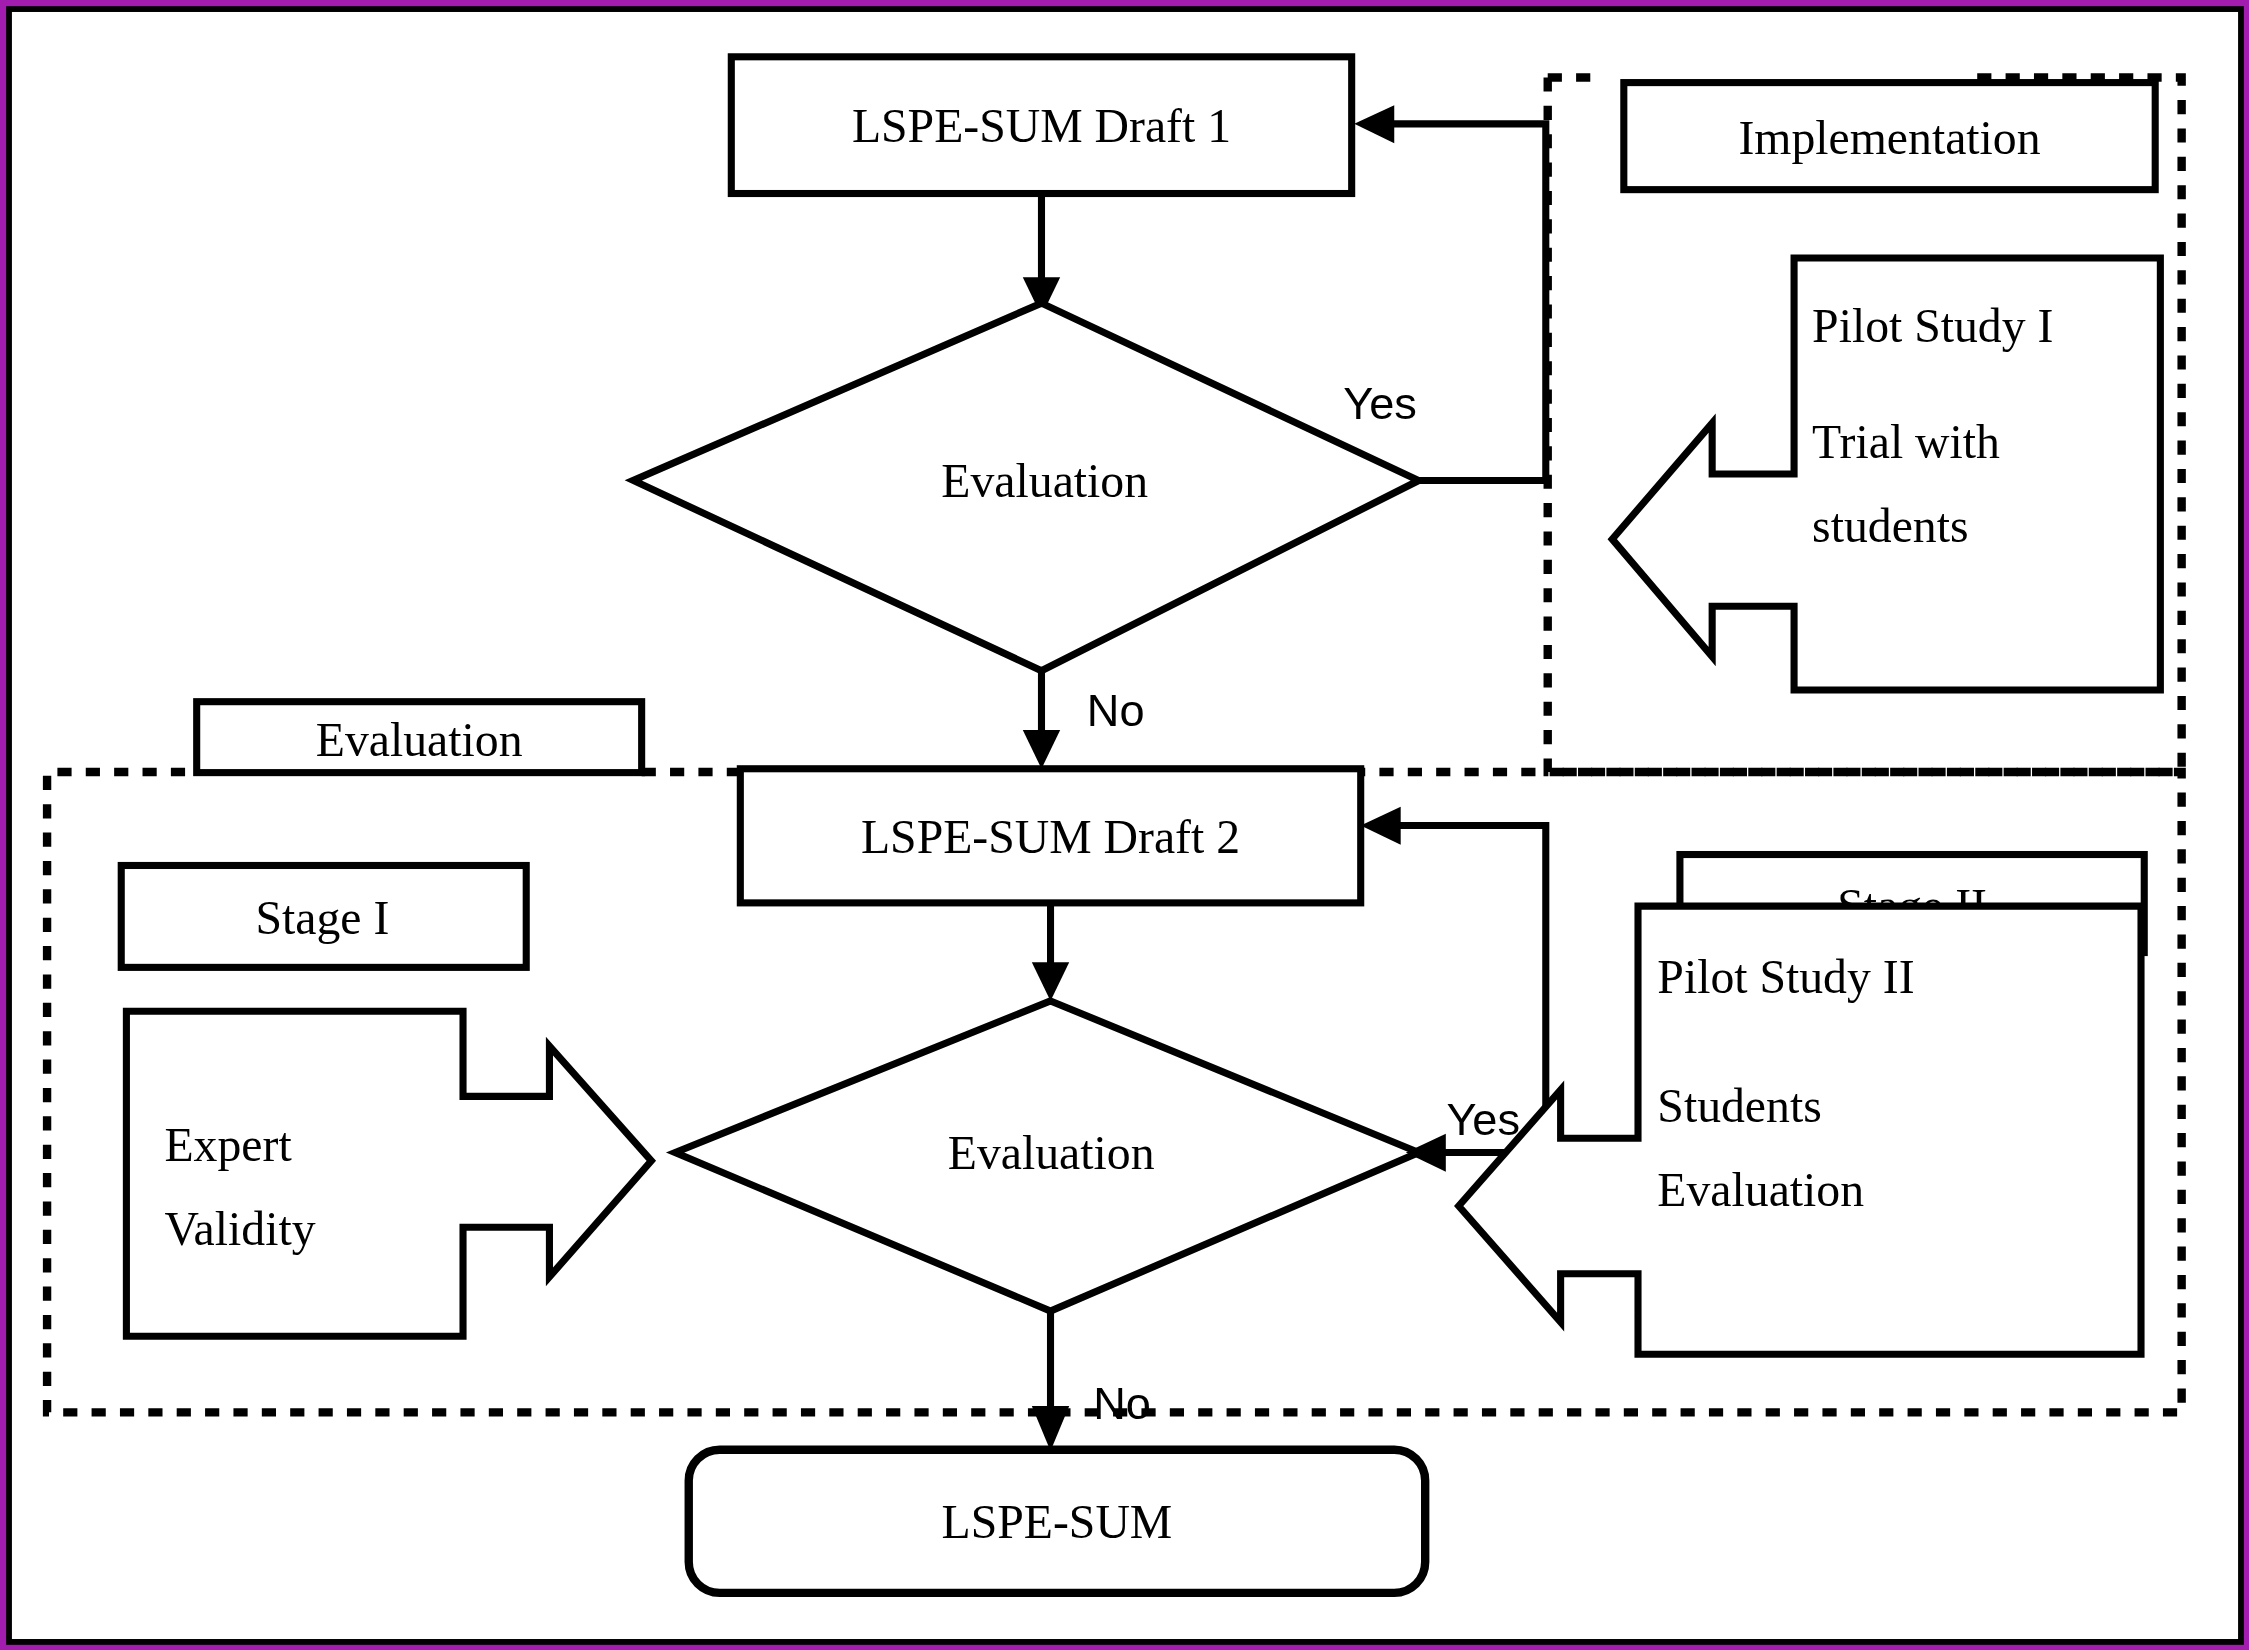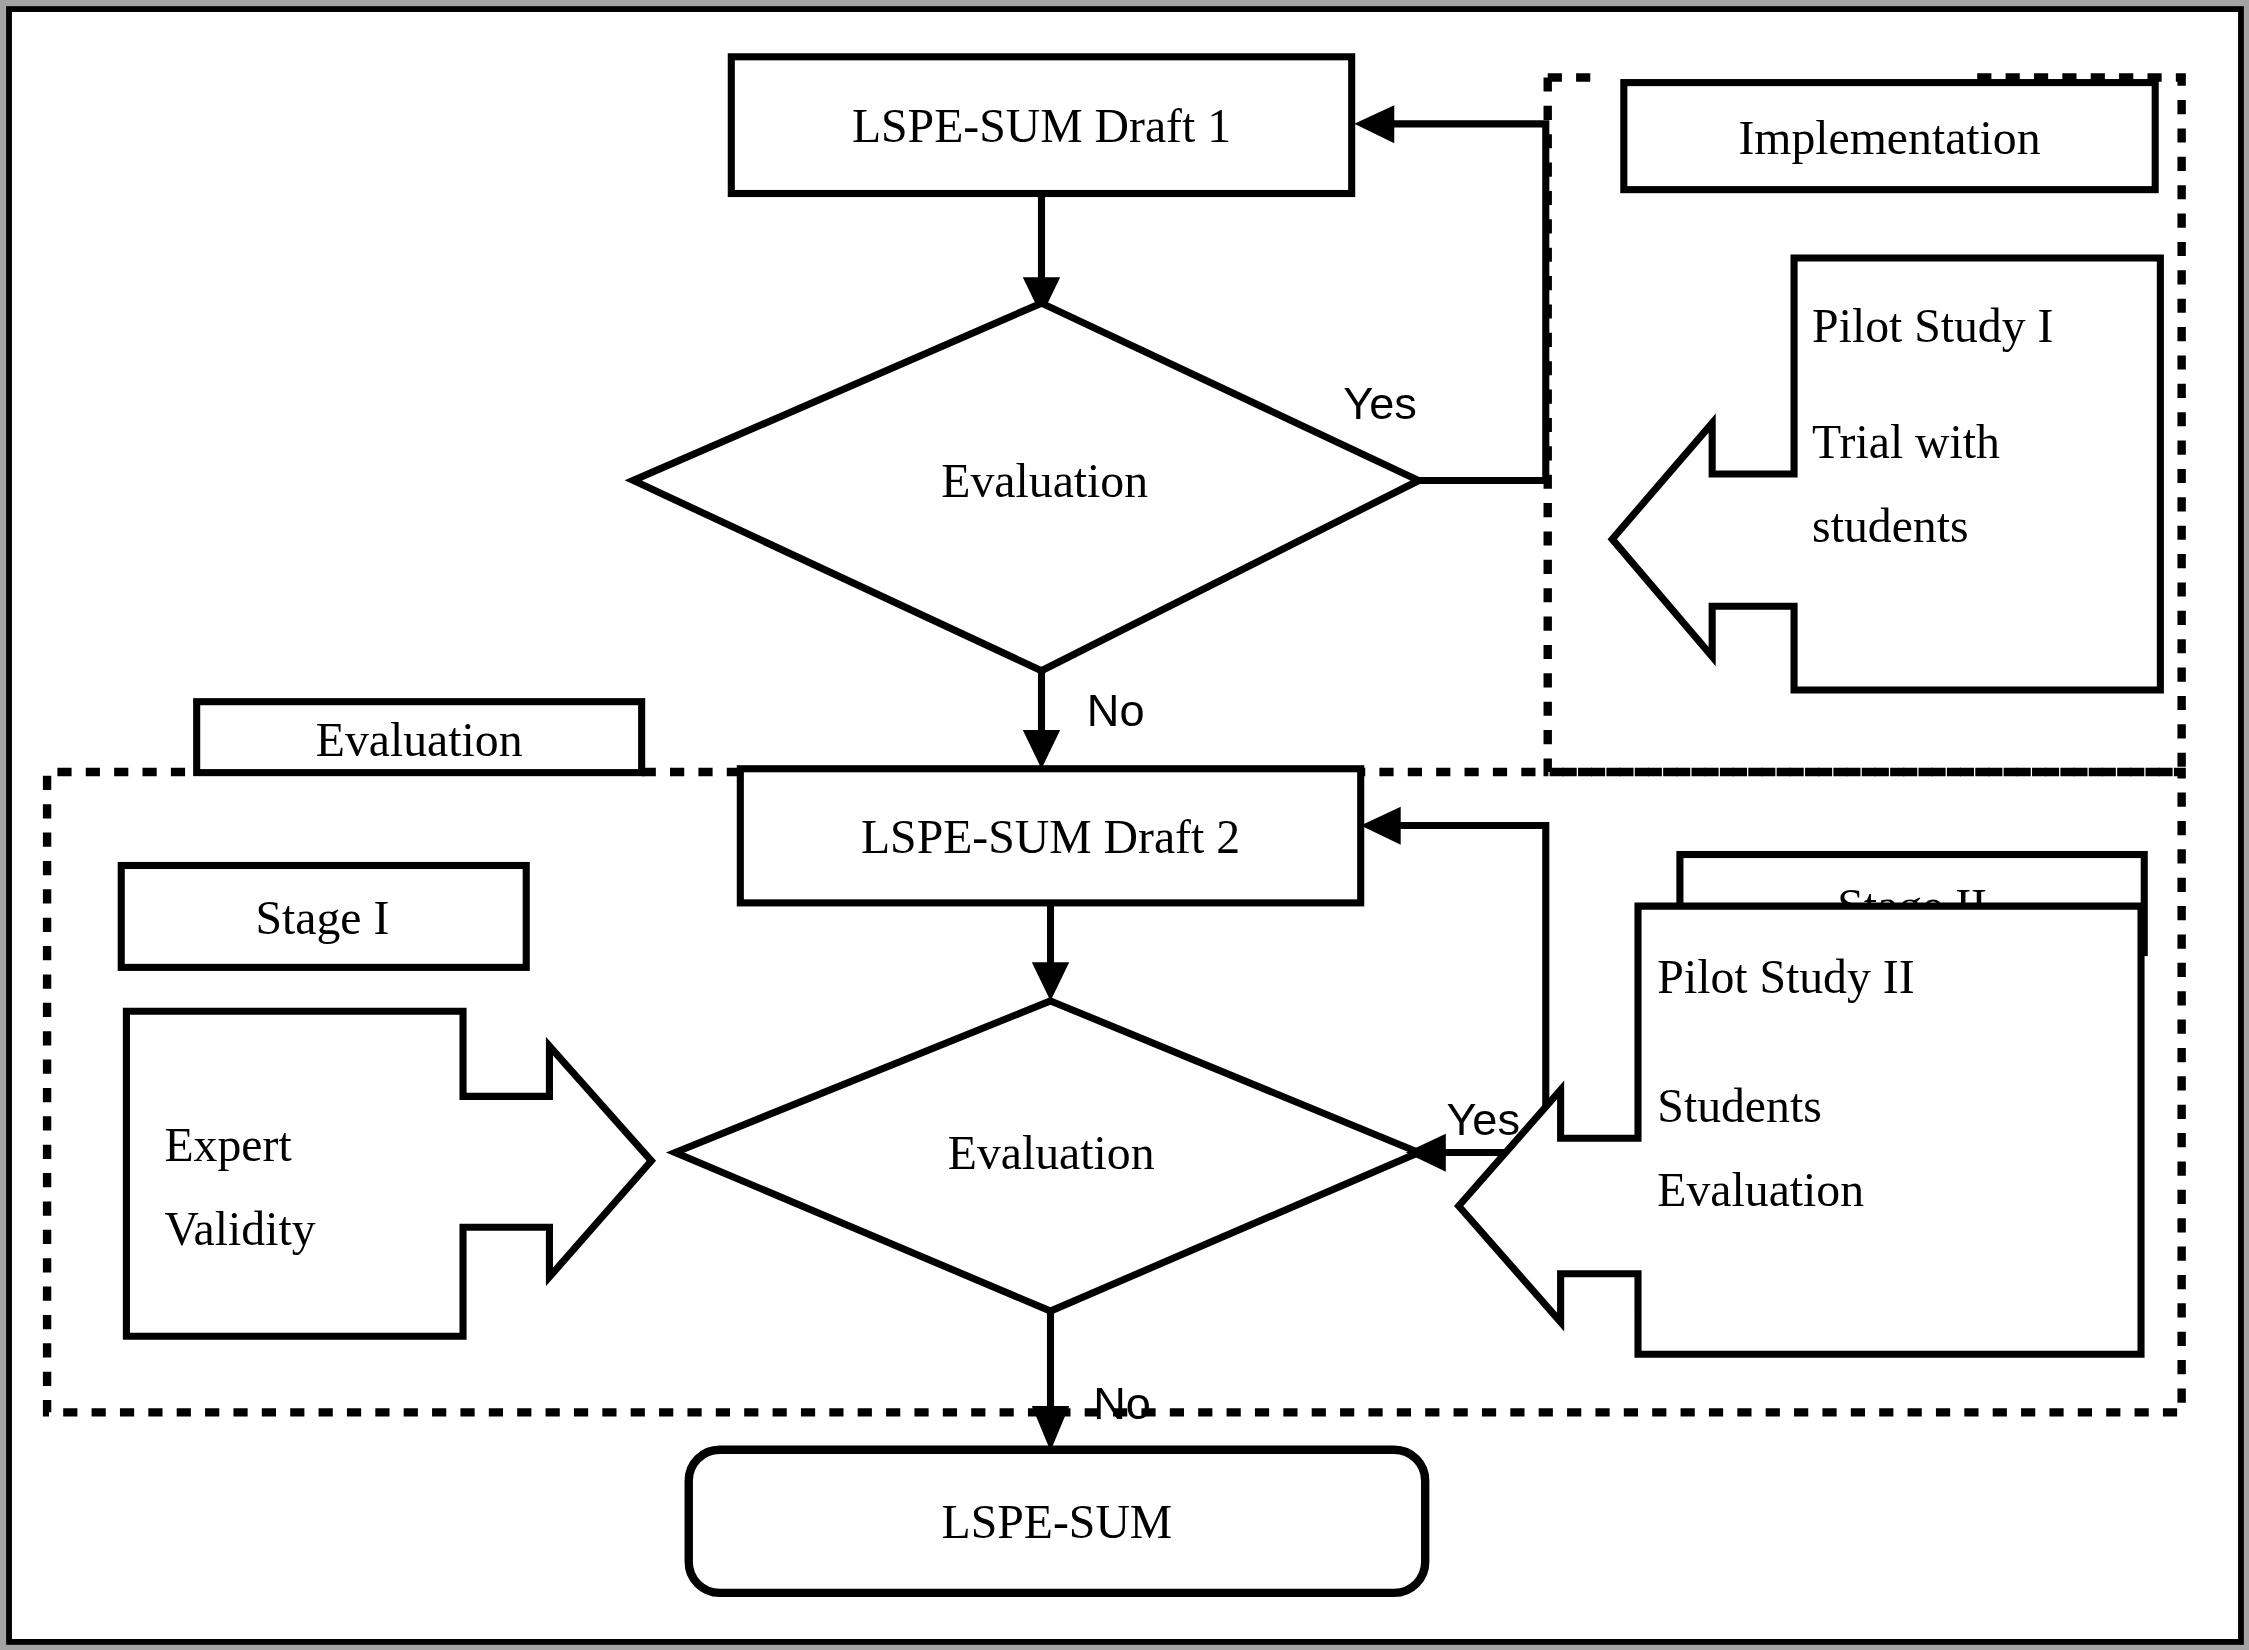--- a/index.html
+++ b/index.html
@@ -1,18 +1,18 @@
 <!DOCTYPE html>
 <html style="font-size:10.3px"><head>
 <meta charset="utf-8">
 <style>
   html,body{margin:0;padding:0;background:#ffffff;}
   body{width:2250px;height:1651px;overflow:hidden;
        font-family:"Liberation Serif", serif;}
-  #stage{position:relative;width:2250px;height:1651px;background:#a3a3a3;}
+  #stage{position:relative;width:2250px;height:1651px;background:#a21caf;}
   svg{display:block;}
   text{font-family:"Liberation Serif", serif; fill:#000;}
   .lbl{font-size:74px;}
   .yesno{font-family:"Liberation Sans", sans-serif; font-size:70px;}
 </style>
 </head>
 <body>
 
 <div id="stage">
 <svg width="2250" height="1651" viewBox="0 0 3489 2560" xmlns="http://www.w3.org/2000/svg">

